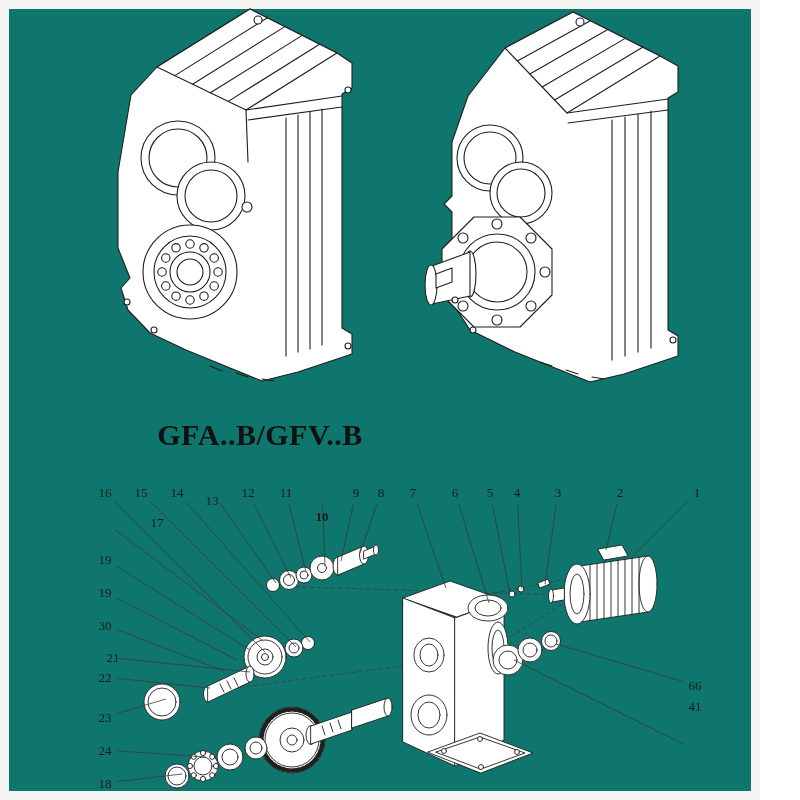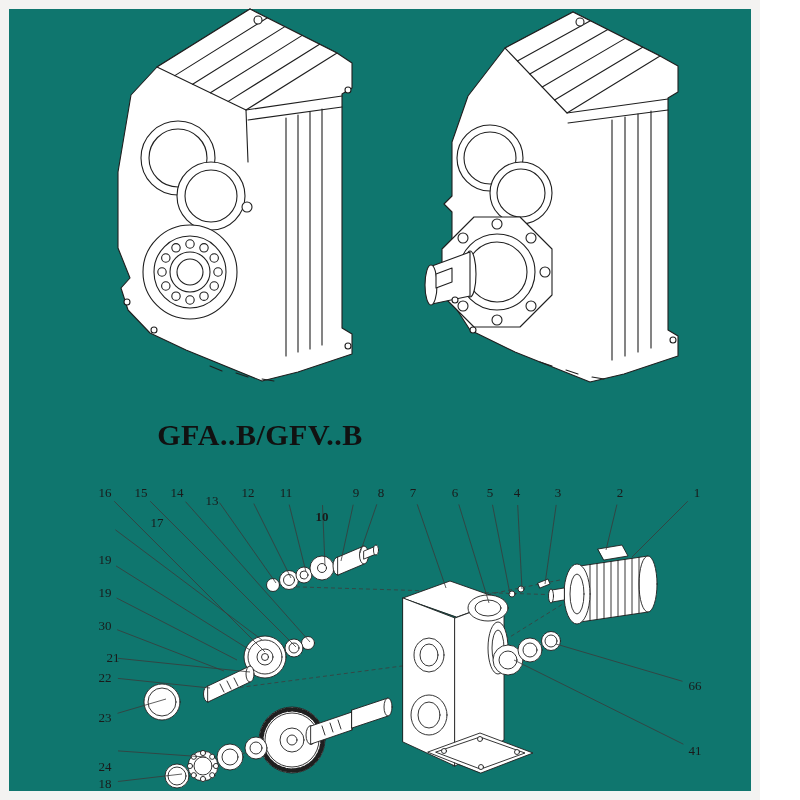--- a/index.html
+++ b/index.html
@@ -333,19 +333,19 @@
       <span class="callout" style="left: 558px; top: 492px;">3</span>
       <span class="callout" style="left: 620px; top: 492px;">2</span>
       <span class="callout" style="left: 697px; top: 492px;">1</span>
       <span class="callout" style="left: 115px; top: 522px; margin-left: 42px;">17</span>
       <span class="callout" style="left: 105px; top: 559px;">19</span>
       <span class="callout" style="left: 105px; top: 592px;">19</span>
       <span class="callout" style="left: 105px; top: 625px;">30</span>
       <span class="callout" style="left: 105px; top: 657px; margin-left: 8px;">21</span>
       <span class="callout" style="left: 105px; top: 677px;">22</span>
       <span class="callout" style="left: 105px; top: 717px;">23</span>
-      <span class="callout" style="left: 105px; top: 750px; margin-top: 16px;">24</span>
+      <span class="callout" style="left: 105px; top: 750px;">24</span>
       <span class="callout" style="left: 105px; top: 783px;">18</span>
       <span class="callout" style="left: 695px; top: 685px;">66</span>
-      <span class="callout" style="left: 695px; top: 750px;">41</span>
+      <span class="callout" style="left: 695px; top: 706px;">41</span>
     </div>
 
 </div>
 
 </body></html>

